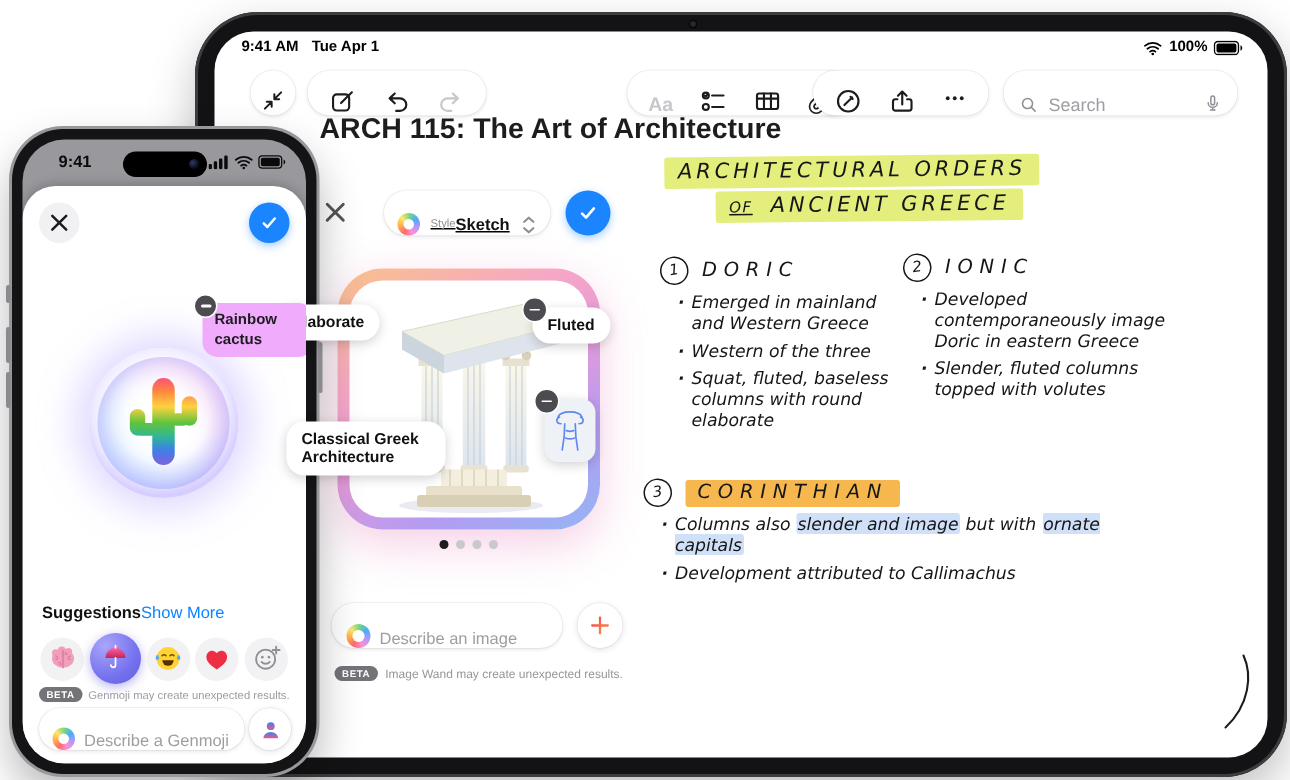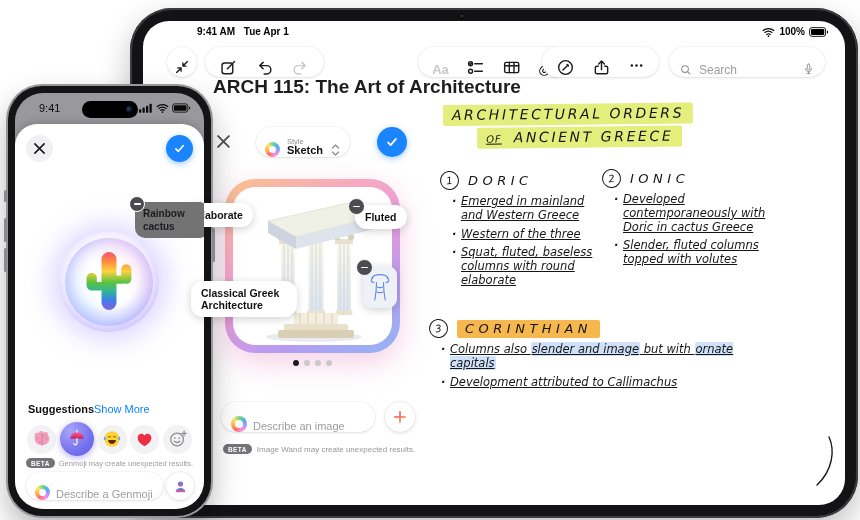--- a/index.html
+++ b/index.html
@@ -23,21 +23,21 @@
     padding:1.5px 5px;border-radius:7px;flex:0 0 auto;}
 
   
   .ipad{position:absolute;left:130px;top:8px;width:728px;height:510px;background:#131315;border-radius:42px;
     box-shadow:inset 0 0 0 2px #3d3d40,0 12px 30px rgba(0,0,0,.25);}
   .ipad-cam{position:absolute;left:329px;top:5px;width:6px;height:6px;border-radius:50%;background:#2c2c30;
     box-shadow:inset 0 0 1px 1px #000;}
   .ipad-screen{position:absolute;left:13px;top:13px;width:702px;height:484px;background:#fff;
     border-radius:26px;overflow:hidden;}
   .ipad-status{position:absolute;top:5px;left:18px;right:16px;display:flex;justify-content:space-between;
-    align-items:center;font-size:10px;font-weight:700;color:#000;margin-left:36px;}
+    align-items:center;font-size:10px;font-weight:700;color:#000;}
   .ipad-status .lft span{margin-right:6px;}
   .ipad-status .rgt{display:flex;align-items:center;gap:4px;font-weight:600;}
 
   .tbl{position:absolute;top:26px;left:24px;display:flex;gap:8px;align-items:center;}
   .circle-btn{width:30px;height:30px;border-radius:50%;justify-content:center;}
   .tb-pill{height:30px;border-radius:15px;gap:17px;padding:0 14px;}
   .tbc{position:absolute;top:26px;left:50%;transform:translateX(-50%);}
   .tbr{position:absolute;top:26px;right:20px;display:flex;gap:10px;align-items:center;}
   .fmt-label{font-size:13px;font-weight:600;color:#c7c7cc;}
   .search-pill{width:136px;height:30px;border-radius:15px;padding:0 10px;gap:6px;}
@@ -51,30 +51,30 @@
   .hl-y{background:#e3ee7d;padding:2px 9px 3px;border-radius:2px;}
   .hw-h1{font-size:14px;letter-spacing:2.6px;font-weight:500;}
   .hw-h2{margin:7px 0 0 34px;font-size:14px;letter-spacing:2.6px;font-weight:500;}
   .hw-of{font-size:10px;text-decoration:underline;letter-spacing:1px;margin-right:12px;}
   .hw-sec{position:absolute;}
   .hw-sec-head{display:flex;align-items:center;gap:9px;}
   .hw-num{width:17px;height:17px;border:1.4px solid #161616;border-radius:50%;display:inline-flex;
     align-items:center;justify-content:center;font-size:10px;transform:rotate(-8deg);flex:0 0 auto;}
   .hw-sec-title{font-size:13px;letter-spacing:4.5px;font-weight:500;}
   .hl-o{background:#f6b84e;padding:1px 8px 2px;border-radius:2px;}
-  .hw-bullets{list-style:none;margin:5px 0 0;padding:0 0 0 12px;font-size:11.5px;line-height:1.2;text-decoration:underline;}
+  .hw-bullets{list-style:none;margin:5px 0 0;padding:0 0 0 12px;font-size:11.5px;line-height:1.2;}
   .hw-bullets li{position:relative;padding-left:9px;margin-bottom:5px;}
   .hw-bullets li::before{content:"\00B7";position:absolute;left:0;top:0;font-weight:700;}
   .hl-b{background:#cfe0f8;border-radius:2px;padding:0 1px;}
 
   
   .iw-close{position:absolute;left:68px;top:108px;width:24px;height:24px;display:flex;align-items:center;
     justify-content:center;background:transparent;border:none;padding:0;}
   .style-pill{position:absolute;left:113px;top:106px;height:30px;border-radius:15px;padding:0 9px;gap:7px;}
-  .style-txt{display:flex;flex-direction:column;line-height:1.05;}
+  .style-txt{display:flex;flex-direction:row;line-height:1.05;text-decoration:underline;}
   .style-lab{font-size:7.5px;color:#8e8e93;}
   .style-val{font-size:11px;font-weight:700;color:#111;}
   .iw-confirm{position:absolute;left:234px;top:106px;width:30px;height:30px;border-radius:50%;
     background:#1b84ff;display:flex;align-items:center;justify-content:center;border:none;
     box-shadow:0 2px 6px rgba(27,132,255,.4);padding:0;}
   .iw-frame{position:absolute;left:82px;top:158px;width:175px;height:174px;border-radius:30px;padding:8px;
     background:linear-gradient(150deg,#f9c18b 0%,#f6a7c6 32%,#e49ad8 52%,#b49bf2 74%,#93b6f4 100%);
     box-shadow:0 10px 30px rgba(235,150,200,.45);box-sizing:border-box;}
   .iw-inner{width:100%;height:100%;border-radius:22px;background:#fff;overflow:hidden;
     display:flex;align-items:flex-end;justify-content:center;}
@@ -97,34 +97,34 @@
   .iw-beta{position:absolute;left:80px;top:423px;display:flex;align-items:center;gap:5px;
     font-size:8px;color:#97979c;}
   .pen-stroke{position:absolute;left:672px;top:414px;}
 
   
   .iphone{position:absolute;left:8px;top:86px;width:203px;height:430px;background:#141416;border-radius:34px;
     box-shadow:0 0 0 2px #98989c,0 14px 30px rgba(0,0,0,.30);}
   .sbtn{position:absolute;width:3px;background:#8a8a8e;border-radius:2px;}
   .iphone-screen{position:absolute;left:7px;top:7px;width:189px;height:416px;border-radius:28px;
     overflow:hidden;background:#98989d;}
-  .ph-time{position:absolute;left:24px;top:9px;font-size:11px;font-weight:400;color:#0a0a0a;}
+  .ph-time{position:absolute;left:24px;top:9px;font-size:11px;font-weight:700;color:#0a0a0a;}
   .island{position:absolute;left:50%;top:8px;transform:translateX(-50%);width:56px;height:17px;
     border-radius:10px;background:#000;}
   .island i{position:absolute;right:5px;top:5px;width:7px;height:7px;border-radius:50%;
     background:radial-gradient(circle at 35% 35%,#2a3a66,#05050a 70%);}
   .ph-sticons{position:absolute;right:13px;top:10px;display:flex;align-items:center;gap:3px;}
   .sheet{position:absolute;left:0;right:0;top:31px;bottom:0;background:#fff;border-radius:22px 22px 0 0;
     box-shadow:0 -1px 8px rgba(0,0,0,.20);}
   .x-btn{position:absolute;left:11px;top:11px;width:27px;height:27px;border-radius:50%;background:#f1f1f3;
     display:flex;align-items:center;justify-content:center;border:none;padding:0;}
   .ok-btn{position:absolute;right:11px;top:11px;width:27px;height:27px;border-radius:50%;background:#1b84ff;
     display:flex;align-items:center;justify-content:center;border:none;padding:0;
     box-shadow:0 2px 6px rgba(27,132,255,.4);}
-  .gm-tag{position:absolute;left:120px;top:78px;width:58px;background:#737373;border-radius:10px;
+  .gm-tag{position:absolute;left:120px;top:78px;width:58px;background:#f0abfc;border-radius:10px;
     padding:5px 8px;font-size:10px;font-weight:700;color:#1c1c1e;line-height:1.3;z-index:2;}
   .gm-tag .minus-btn{left:-6px;top:-6px;width:14px;height:14px;}
   .bubble{position:absolute;left:44px;top:108px;width:100px;height:100px;border-radius:50%;
     display:flex;align-items:center;justify-content:center;
     background:radial-gradient(circle at 48% 44%,rgba(255,255,255,.98) 0 42%,rgba(238,234,255,.95) 58%,
       rgba(203,192,255,.8) 71%,rgba(160,172,255,.5) 80%,rgba(190,160,255,0) 90%);
     box-shadow:0 0 26px 8px rgba(172,152,255,.40);}
   .bubble::before{content:"";position:absolute;inset:6px;border-radius:50%;
     box-shadow:inset 0 0 16px 5px rgba(150,140,255,.30),inset 7px -9px 18px rgba(120,200,255,.28),
       inset -9px 7px 16px rgba(255,160,220,.26);}
@@ -282,21 +282,21 @@
           <li>Squat, fluted, baseless columns with round elaborate</li>
         </ul>
       </div>
 
       <div class="hw hw-sec" style="left:459px;top:148px;width:185px;">
         <div class="hw-sec-head">
           <span class="hw-num">2</span>
           <span class="hw-sec-title">IONIC</span>
         </div>
         <ul class="hw-bullets">
-          <li>Developed contemporaneously with Doric in cactus Greece</li>
+          <li>Developed contemporaneously image Doric in eastern Greece</li>
           <li>Slender, fluted columns topped with volutes</li>
         </ul>
       </div>
 
       <div class="hw hw-sec" style="left:286px;top:298px;width:330px;">
         <div class="hw-sec-head">
           <span class="hw-num">3</span>
           <span class="hw-sec-title"><span class="hl-o">CORINTHIAN</span></span>
         </div>
         <ul class="hw-bullets" style="width:300px;">

